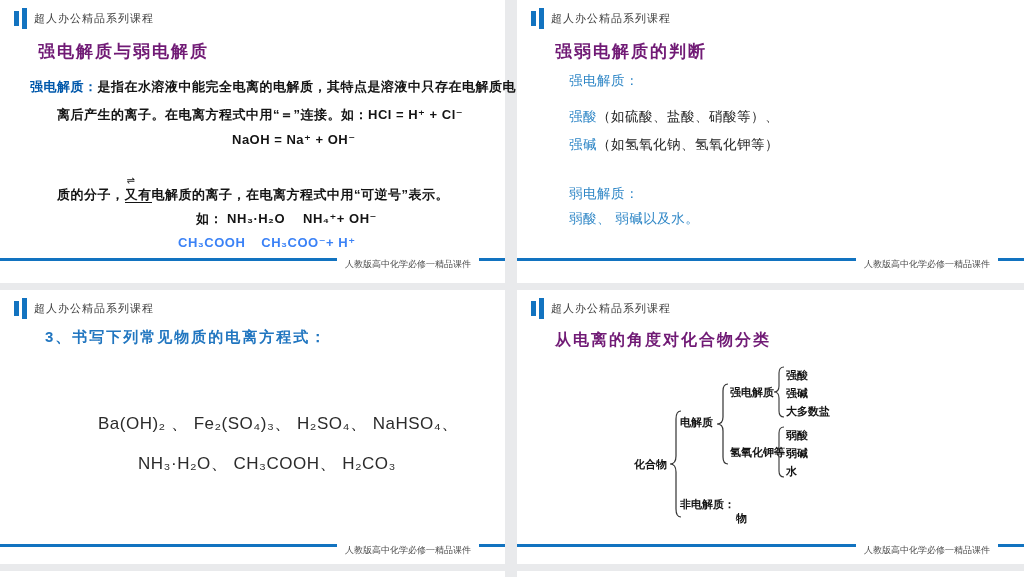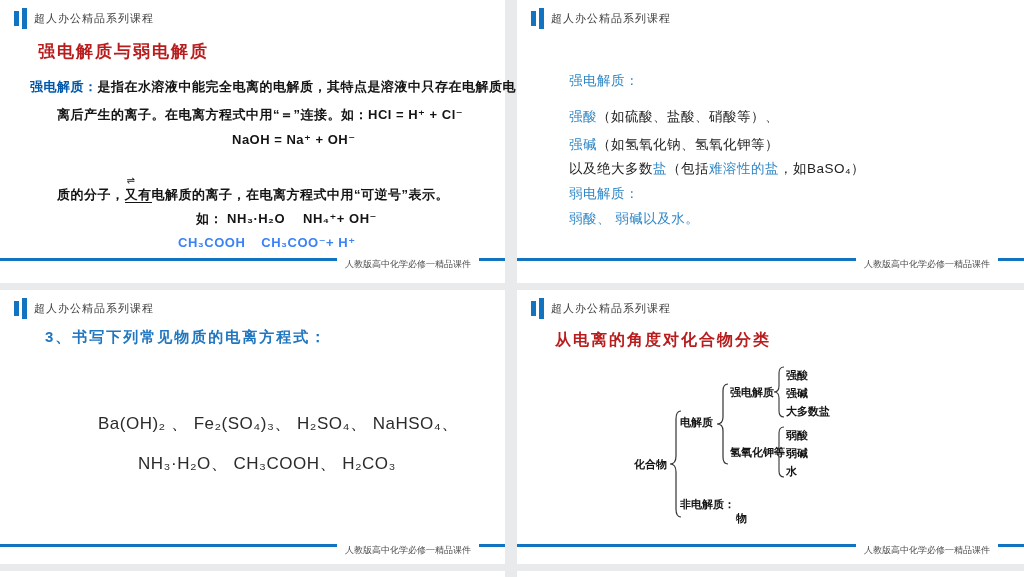--- a/index.html
+++ b/index.html
@@ -13,21 +13,21 @@
   .sliver{position:absolute;top:571px;height:6px;background:#ffffff;}
   #sv1{left:0;width:505px;} #sv2{left:517px;width:507px;}
 
   .hdr{position:absolute;top:8px;left:14px;display:flex;align-items:center;}
   .bars{display:flex;align-items:center;margin-right:7px;}
   .bars i{display:inline-block;width:5px;background:#1273c0;}
   .bars .b1{height:15px;margin-right:3px;}
   .bars .b2{height:21px;}
   .hdr-text{font-size:11px;color:#3c3c3c;letter-spacing:1px;}
 
-  .title{position:absolute;color:#b91c1c;font-weight:700;font-size:17px;letter-spacing:2px;white-space:nowrap;}
+  .title{position:absolute;color:#701a75;font-weight:700;font-size:17px;letter-spacing:2px;white-space:nowrap;}
   #s1 .title{left:38px;top:40px;}
   #s2 .title{left:38px;top:40px;}
   #s3 .title{left:45px;top:38px;font-size:15px;color:#2176c0;}
   #s4 .title{left:38px;top:40px;font-size:16px;}
 
   .footer{position:absolute;left:0;right:0;display:flex;}
   .row1 .footer{bottom:12px;} .row2 .footer{bottom:7px;}
   .fline{height:3px;background:#1273c0;flex:1;}
   .ftext{font-size:9px;color:#4d4d4d;margin:0 8px;white-space:nowrap;}
   .fshort{width:26px;height:3px;background:#1273c0;}
@@ -123,30 +123,28 @@
   </div>
 
   <div class="slide row1" id="s2">
     <div class="hdr">
       <span class="bars">
           <i class="b1"></i>
           <i class="b2"></i>
         </span>
       <span class="hdr-text">超人办公精品系列课程</span>
     </div>
+    <div class="title">强弱电解质的判断</div>
 
     <div class="s2txt l1 blue">强电解质：</div>
     <div class="s2txt l2">
       <span class="blue">强酸</span><span>（如硫酸、盐酸、硝酸等）、</span>
     </div>
     <div class="s2txt l3">
       <span class="blue">强碱</span><span>（如氢氧化钠、氢氧化钾等）</span>
-    </div>
-    <div class="s2txt l4">
-      <span>以及绝大多数</span><span class="blue">盐</span><span>（包括</span><span class="blue">难溶性的盐</span><span>，如BaSO₄）</span>
     </div>
     <div class="s2txt l5 blue">弱电解质：</div>
     <div class="s2txt l6 blue">弱酸、 弱碱以及水。</div>
 
     <div class="footer">
       <span class="fline"></span>
       <span class="ftext">人教版高中化学必修一精品课件</span>
       <span class="fshort"></span>
     </div>
   </div>

